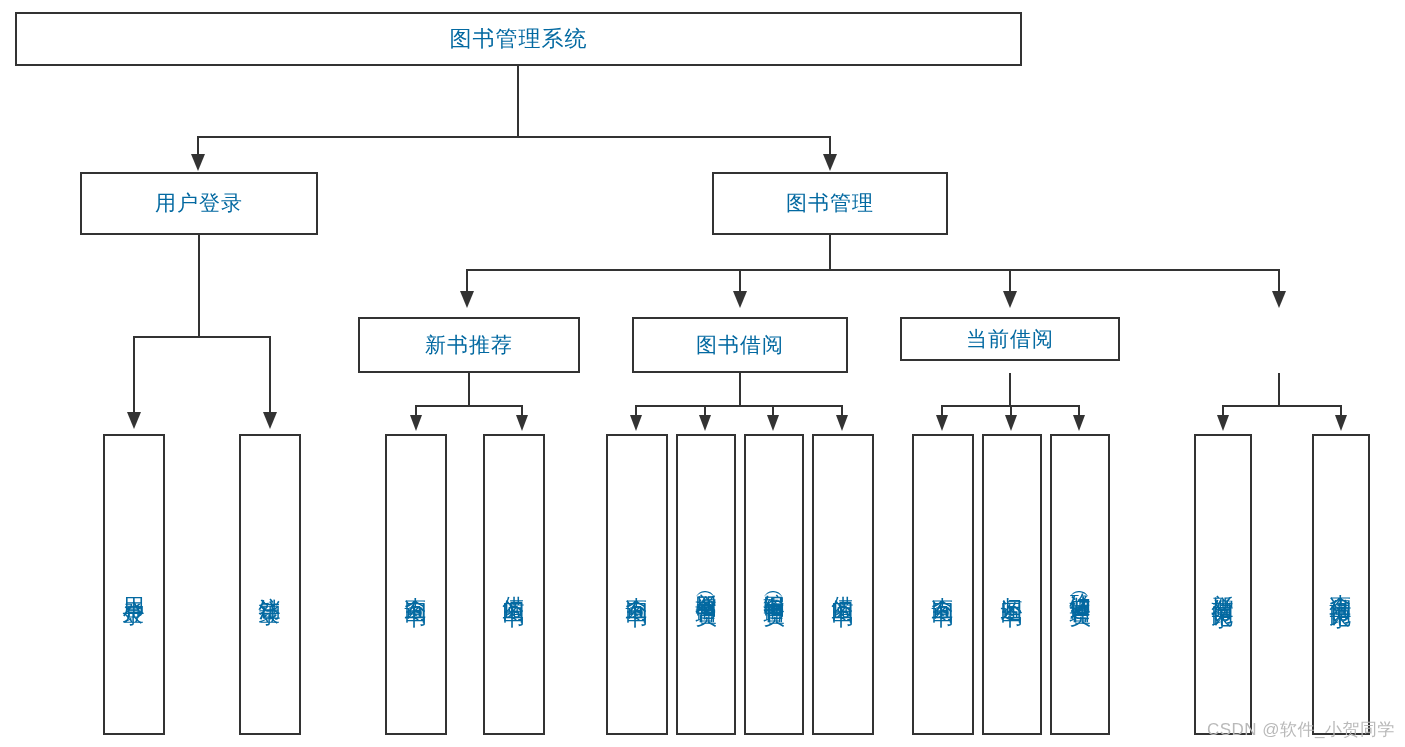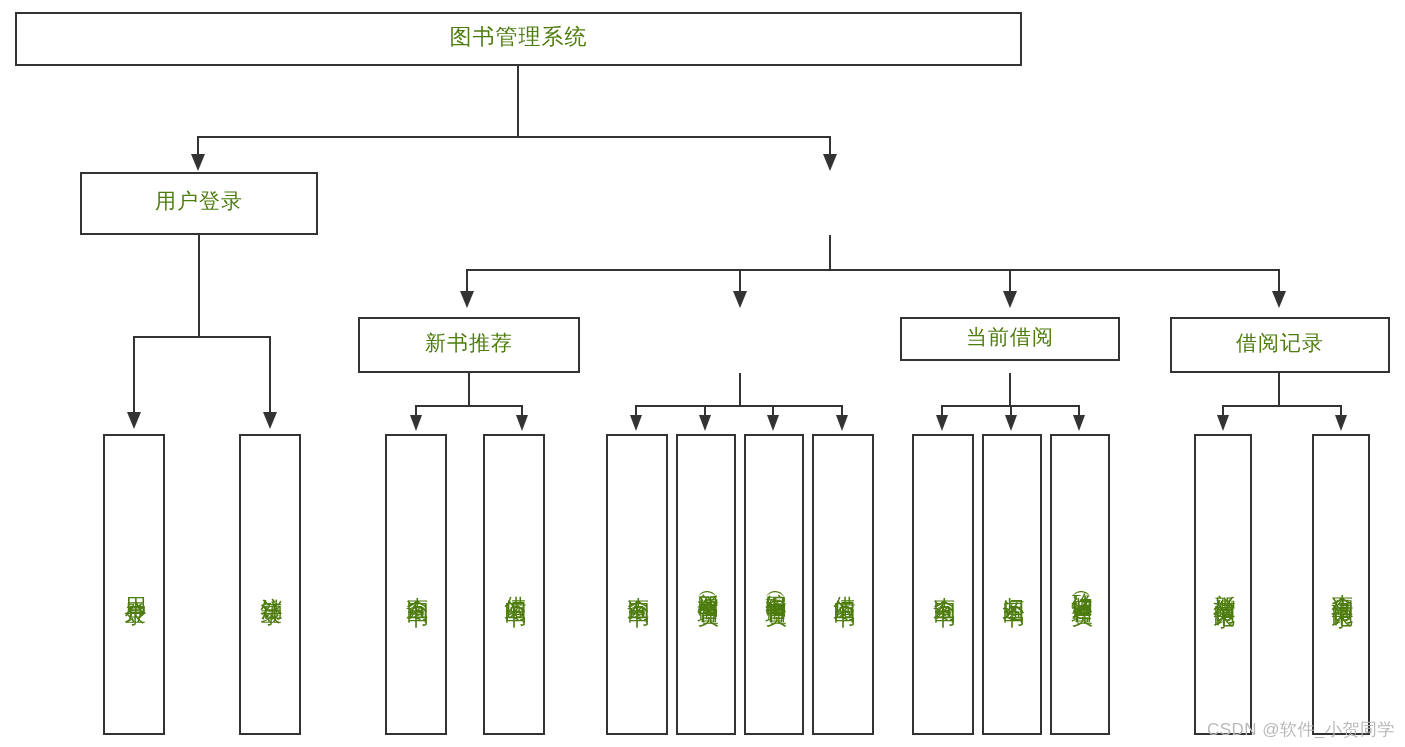--- a/index.html
+++ b/index.html
@@ -24,22 +24,21 @@
     background: #ffffff;
     display: flex;
     align-items: center;
     justify-content: center;
     color: #111111;
   }
   .node .label {
     display: block;
     text-align: center;
     line-height: 1.25;
-    color: #4d7c0f;
-    font-family: Liberation Mono, monospace;
+    color: #0369a1;
   }
   
   .node.h .label {
     font-size: 21px;
     letter-spacing: 1px;
     white-space: nowrap;
   }
   #node-root .label {
     font-size: 22px;
   }
@@ -111,20 +110,23 @@
   <div class="hline" style="left:197px; top:136px; width:634px; height:2px;"></div>
 
   <div class="vline" style="left:197px; top:136px; width:2px; height:20px;"></div>
   <div class="arrow" style="left:191px; top:154px;"></div>
 
   <div class="vline" style="left:829px; top:136px; width:2px; height:20px;"></div>
   <div class="arrow" style="left:823px; top:154px;"></div>
 
   <div class="node h" id="node-user-login" style="left:80px; top:172px; width:238px; height:63px;">
     <span class="label">用户登录</span>
+  </div>
+  <div class="node h" id="node-book-mgmt" style="left:712px; top:172px; width:236px; height:63px;">
+    <span class="label">图书管理</span>
   </div>
 
   <div class="vline" style="left:198px; top:235px; width:2px; height:102px;"></div>
   <div class="hline" style="left:133px; top:336px; width:137px; height:2px;"></div>
   <div class="vline" style="left:133px; top:336px; width:2px; height:78px;"></div>
   <div class="arrow" style="left:127px; top:412px;"></div>
   <div class="vline" style="left:269px; top:336px; width:2px; height:78px;"></div>
   <div class="arrow" style="left:263px; top:412px;"></div>
 
   <div class="vline" style="left:829px; top:235px; width:2px; height:36px;"></div>
@@ -134,25 +136,25 @@
   <div class="vline" style="left:739px; top:269px; width:2px; height:24px;"></div>
   <div class="arrow" style="left:733px; top:291px;"></div>
   <div class="vline" style="left:1009px; top:269px; width:2px; height:24px;"></div>
   <div class="arrow" style="left:1003px; top:291px;"></div>
   <div class="vline" style="left:1278px; top:269px; width:2px; height:24px;"></div>
   <div class="arrow" style="left:1272px; top:291px;"></div>
 
   <div class="node h" id="node-new-book-recommend" style="left:358px; top:317px; width:222px; height:56px;align-items:center;">
     <span class="label">新书推荐</span>
   </div>
+  <div class="node h" id="node-book-borrow" style="left:632px; top:317px; width:216px; height:56px;">
+    <span class="label">图书借阅</span>
+  </div>
   <div class="node h" id="node-current-borrow" style="left:900px; top:317px; width:220px; height:44px;">
     <span class="label">当前借阅</span>
-  </div>
-  <div class="node h" id="node-borrow-record" style="left:1170px; top:317px; width:220px; height:56px;">
-    <span class="label">借阅记录</span>
   </div>
 
   <div class="vline" style="left:468px; top:373px; width:2px; height:34px;"></div>
   <div class="hline" style="left:415px; top:405px; width:108px; height:2px;"></div>
   <div class="vline" style="left:415px; top:405px; width:2px; height:12px;"></div>
   <div class="arrow slim" style="left:410px; top:415px;"></div>
   <div class="vline" style="left:521px; top:405px; width:2px; height:12px;"></div>
   <div class="arrow slim" style="left:516px; top:415px;"></div>
 
   <div class="vline" style="left:739px; top:373px; width:2px; height:34px;"></div>

